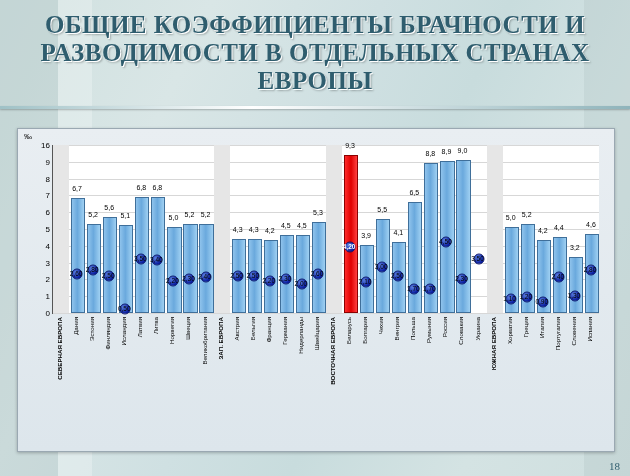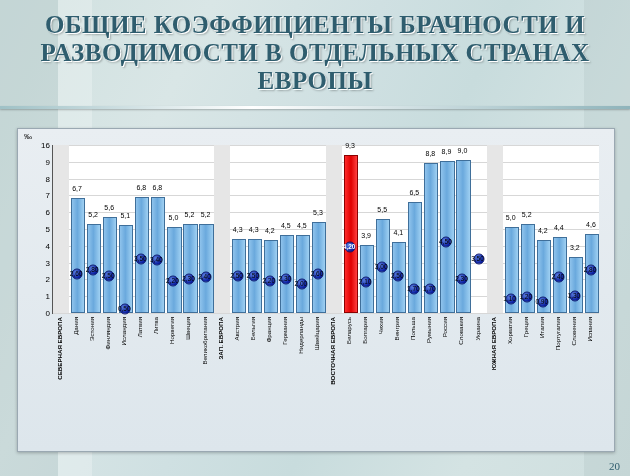--- a/index.html
+++ b/index.html
@@ -442,13 +442,13 @@
       <div class="xslot" style="left: 513.882px; width: 16.0588px;">
         <div class="xtext">Словения</div>
       </div>
       <div class="xslot" style="left: 529.941px; width: 16.0588px;">
         <div class="xtext">Испания</div>
       </div>
     </div>
 
 </div>
 
-<div class="pagenum">20</div>
+<div class="pagenum">18</div>
 
 </body></html>

